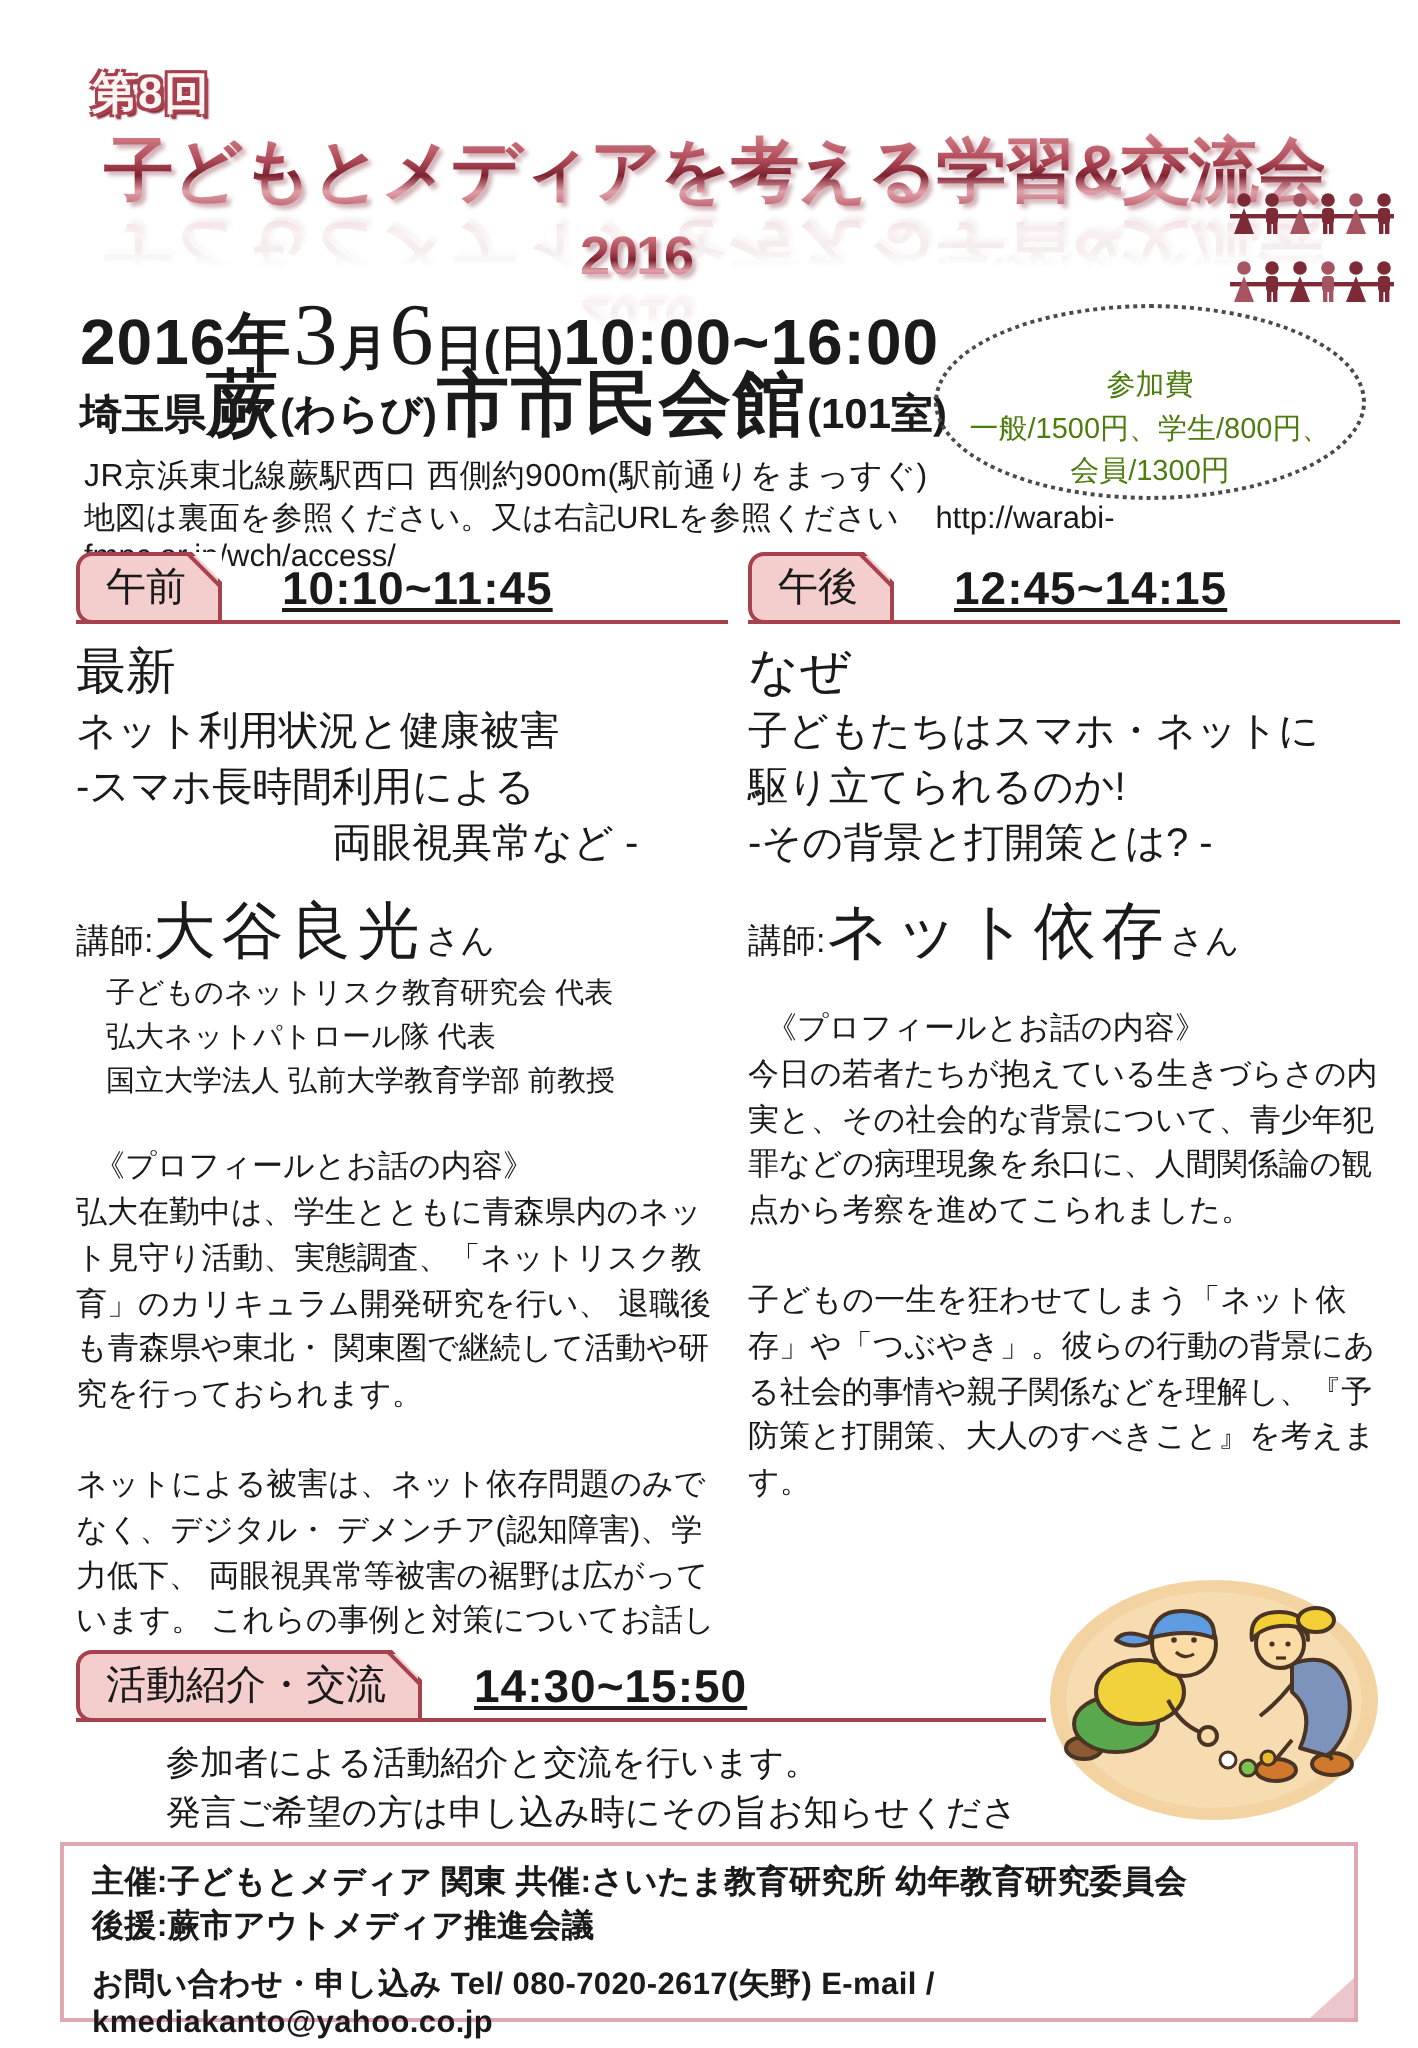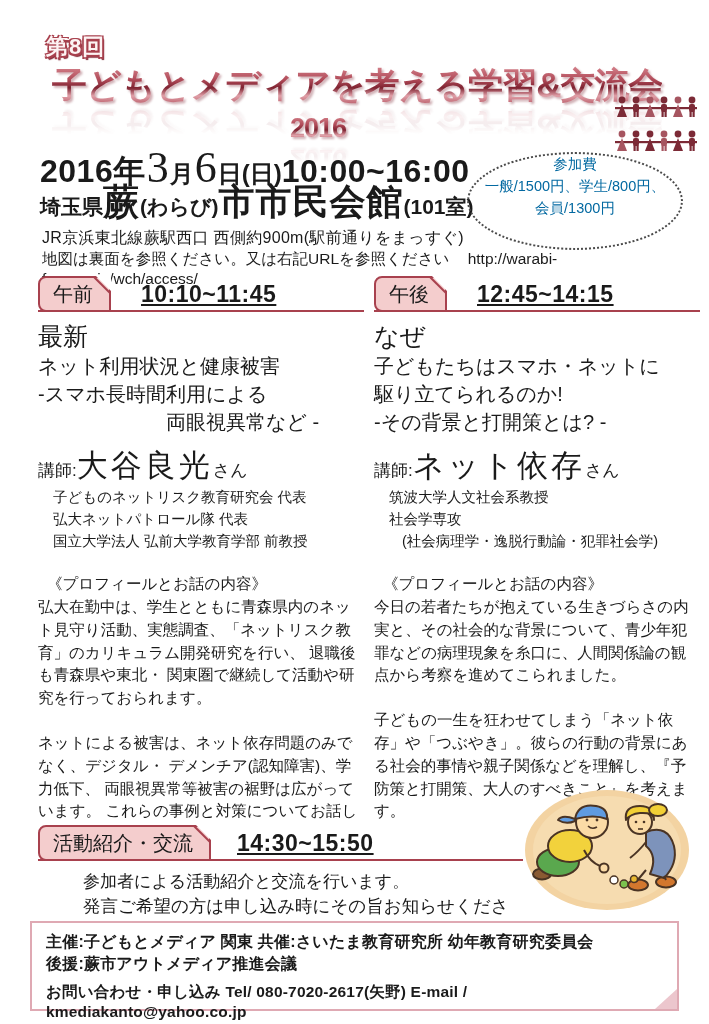--- a/index.html
+++ b/index.html
@@ -56,22 +56,22 @@
   .vn-med { font-weight:bold; font-size:21px; }
   .vn-big { font-weight:bold; font-size:36px; line-height:1; letter-spacing:1px; }
 
   .access-line { position:absolute; left:42px; top:228px; font-size:16px; letter-spacing:.3px; }
   .map-line { position:absolute; left:42px; top:249px; font-size:15.5px; }
   .map-line .url { margin-left:14px; }
 
   .fee-oval {
     position:absolute; right:26px; top:152px; width:216px; height:98px;
     border:2.5px dotted #4a4a4a; border-radius:50%;
-    display:flex; flex-direction:column; justify-content:flex-start; align-items:center;
-    font-size:14.5px; line-height:1.5; color:#0369a1;
+    display:flex; flex-direction:column; justify-content:flex-end; align-items:center;
+    font-size:14.5px; line-height:1.5; color:#4d7c0f;
   }
 
   
   .columns { position:absolute; left:38px; top:276px; width:662px; display:flex; gap:10px; }
   .col { width:326px; }
 
   .session-head { display:flex; align-items:flex-end; border-bottom:2.5px solid #a8414e; padding-bottom:0; }
   .tab {
     position:relative; display:inline-block; background:#f4cdcd;
     border:2px solid #a8414e; border-radius:8px 2px 0 8px;
@@ -254,25 +254,20 @@
         <div class="topic-head">なぜ</div>
         <div class="topic-line">子どもたちはスマホ・ネットに</div>
         <div class="topic-line">駆り立てられるのか!</div>
         <div class="topic-line">-その背景と打開策とは? -</div>
       </div>
       <div class="lecturer">
         <span class="lect-label">講師:</span>
         <span class="lect-name">ネット依存</span>
         <span class="lect-suffix">さん</span>
       </div>
-      <div class="affils">
-        <div>筑波大学人文社会系教授</div>
-        <div>社会学専攻</div>
-        <div class="affil-indent">(社会病理学・逸脱行動論・犯罪社会学)</div>
-      </div>
       <div class="profile">
         <div class="profile-head">《プロフィールとお話の内容》</div>
         <p>今日の若者たちが抱えている生きづらさの内実と、その社会的な背景について、青少年犯罪などの病理現象を糸口に、人間関係論の観点から考察を進めてこられました。</p>
         <div class="gap"></div>
         <p>子どもの一生を狂わせてしまう「ネット依存」や「つぶやき」。彼らの行動の背景にある社会的事情や親子関係などを理解し、『予防策と打開策、大人のすべきこと』を考えます。</p>
       </div>
     </div>
   </div>
 
   <div class="exchange">

